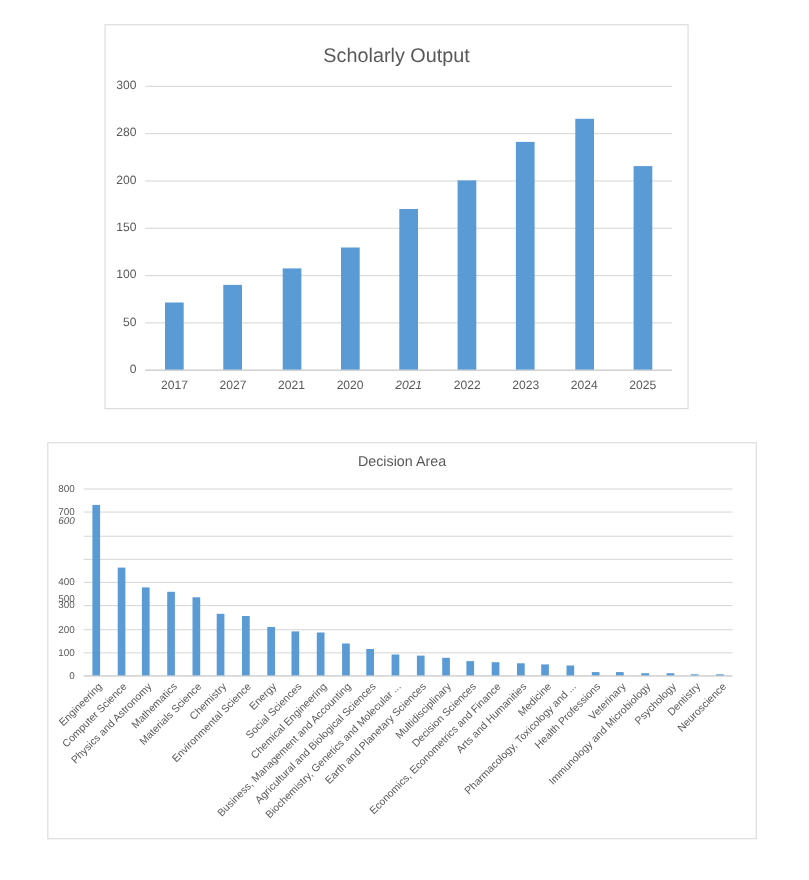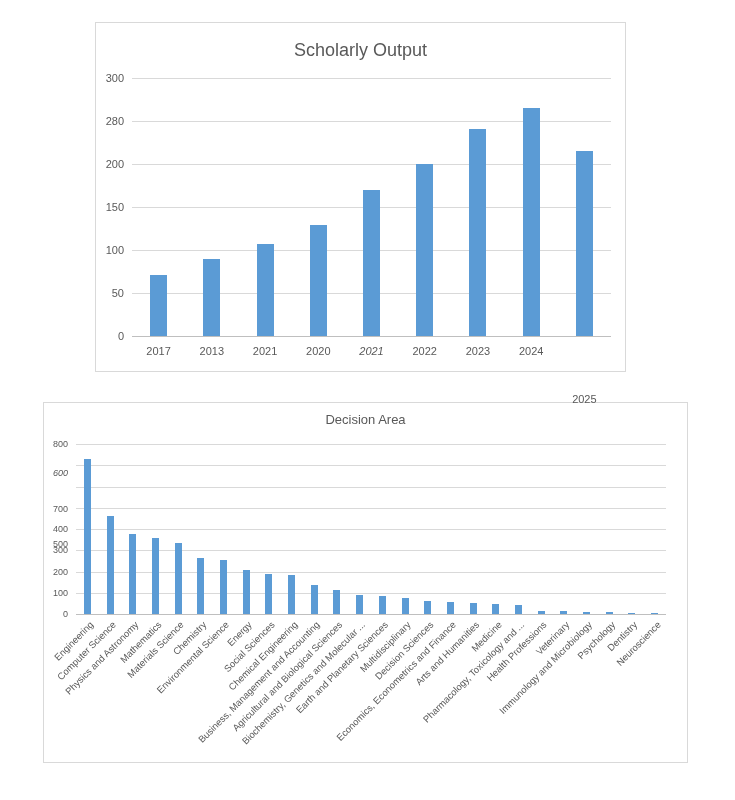--- a/index.html
+++ b/index.html
@@ -74,35 +74,35 @@
         <div class="ytick" style="top: 129px; color: rgb(89, 89, 89);">150</div>
         <div class="gridline" style="top: 86px; background: rgb(217, 217, 217);"></div>
         <div class="ytick" style="top: 86px; color: rgb(89, 89, 89);">200</div>
         <div class="gridline" style="top: 43px; background: rgb(217, 217, 217);"></div>
         <div class="ytick" style="top: 43px; color: rgb(89, 89, 89);">280</div>
         <div class="gridline" style="top: 0px; background: rgb(217, 217, 217);"></div>
         <div class="ytick" style="top: 0px; color: rgb(89, 89, 89);">300</div>
         <div class="bar" style="left: 18.1111px; width: 17px; height: 61.06px; background: rgb(91, 155, 213);"></div>
         <div class="xtick" style="left: 26.6111px; color: rgb(89, 89, 89);"><span>2017</span></div>
         <div class="bar" style="left: 71.3333px; width: 17px; height: 77.4px; background: rgb(91, 155, 213);"></div>
-        <div class="xtick" style="left: 79.8333px; color: rgb(89, 89, 89);"><span>2013</span></div>
+        <div class="xtick" style="left: 79.8333px; color: rgb(89, 89, 89);"><span>2027</span></div>
         <div class="bar" style="left: 124.556px; width: 17px; height: 92.02px; background: rgb(91, 155, 213);"></div>
         <div class="xtick" style="left: 133.056px; color: rgb(89, 89, 89);"><span>2021</span></div>
         <div class="bar" style="left: 177.778px; width: 17px; height: 110.94px; background: rgb(91, 155, 213);"></div>
         <div class="xtick" style="left: 186.278px; color: rgb(89, 89, 89); text-align: center;"><span>2020</span></div>
         <div class="bar" style="left: 231px; width: 17px; height: 146.2px; background: rgb(91, 155, 213);"></div>
         <div class="xtick" style="left: 239.5px; color: rgb(89, 89, 89); font-style: italic;"><span>2021</span></div>
         <div class="bar" style="left: 284.222px; width: 17px; height: 172px; background: rgb(91, 155, 213);"></div>
         <div class="xtick" style="left: 292.722px; color: rgb(89, 89, 89);"><span>2022</span></div>
         <div class="bar" style="left: 337.444px; width: 17px; height: 207.26px; background: rgb(91, 155, 213);"></div>
         <div class="xtick" style="left: 345.944px; color: rgb(89, 89, 89);"><span>2023</span></div>
         <div class="bar" style="left: 390.667px; width: 17px; height: 227.9px; background: rgb(91, 155, 213);"></div>
         <div class="xtick" style="left: 399.167px; color: rgb(89, 89, 89);"><span>2024</span></div>
         <div class="bar" style="left: 443.889px; width: 17px; height: 184.9px; background: rgb(91, 155, 213);"></div>
-        <div class="xtick" style="left: 452.389px; color: rgb(89, 89, 89); margin-top: 48px;"><span>2025</span></div>
+        <div class="xtick" style="left: 452.389px; color: rgb(89, 89, 89);"><span>2025</span></div>
       </div>
   </section>
 
   <section class="chart-box" id="chart-1">
     <h2 class="chart-title">Decision Area</h2>
     <div class="plot">
         <div class="gridline axisline" style="top: 170px; background: rgb(191, 191, 191);"></div>
         <div class="ytick" style="top: 170px; color: rgb(89, 89, 89);">0</div>
         <div class="gridline" style="top: 148.75px; background: rgb(217, 217, 217);"></div>
         <div class="ytick" style="top: 148.75px; color: rgb(89, 89, 89);">100</div>
@@ -110,21 +110,21 @@
         <div class="ytick" style="top: 127.5px; color: rgb(89, 89, 89);">200</div>
         <div class="gridline" style="top: 106.25px; background: rgb(217, 217, 217);"></div>
         <div class="ytick" style="top: 106.25px; color: rgb(89, 89, 89);">300</div>
         <div class="gridline" style="top: 85px; background: rgb(217, 217, 217);"></div>
         <div class="ytick" style="top: 85px; color: rgb(89, 89, 89);">400</div>
         <div class="gridline" style="top: 63.75px; background: rgb(217, 217, 217);"></div>
         <div class="ytick" style="top: 63.75px; color: rgb(89, 89, 89); margin-top: 36px;">500</div>
         <div class="gridline" style="top: 42.5px; background: rgb(217, 217, 217);"></div>
         <div class="ytick" style="top: 29px; color: rgb(89, 89, 89); font-style: italic;">600</div>
         <div class="gridline" style="top: 21.25px; background: rgb(217, 217, 217);"></div>
-        <div class="ytick" style="top: 21.25px; color: rgb(89, 89, 89); margin-top: 44px;">700</div>
+        <div class="ytick" style="top: 21.25px; color: rgb(89, 89, 89);">700</div>
         <div class="gridline" style="top: 0px; background: rgb(217, 217, 217);"></div>
         <div class="ytick" style="top: 0px; color: rgb(89, 89, 89);">800</div>
         <div class="bar" style="left: 7.84615px; width: 7px; height: 155.125px; background: rgb(91, 155, 213);"></div>
         <div class="xtick rot" style="left: 11.3462px; color: rgb(89, 89, 89);">
           <span>Engineering</span>
         </div>
         <div class="bar" style="left: 30.5385px; width: 7px; height: 97.75px; background: rgb(91, 155, 213);"></div>
         <div class="xtick rot" style="left: 34.0385px; color: rgb(89, 89, 89);">
           <span>Computer Science</span>
         </div>

